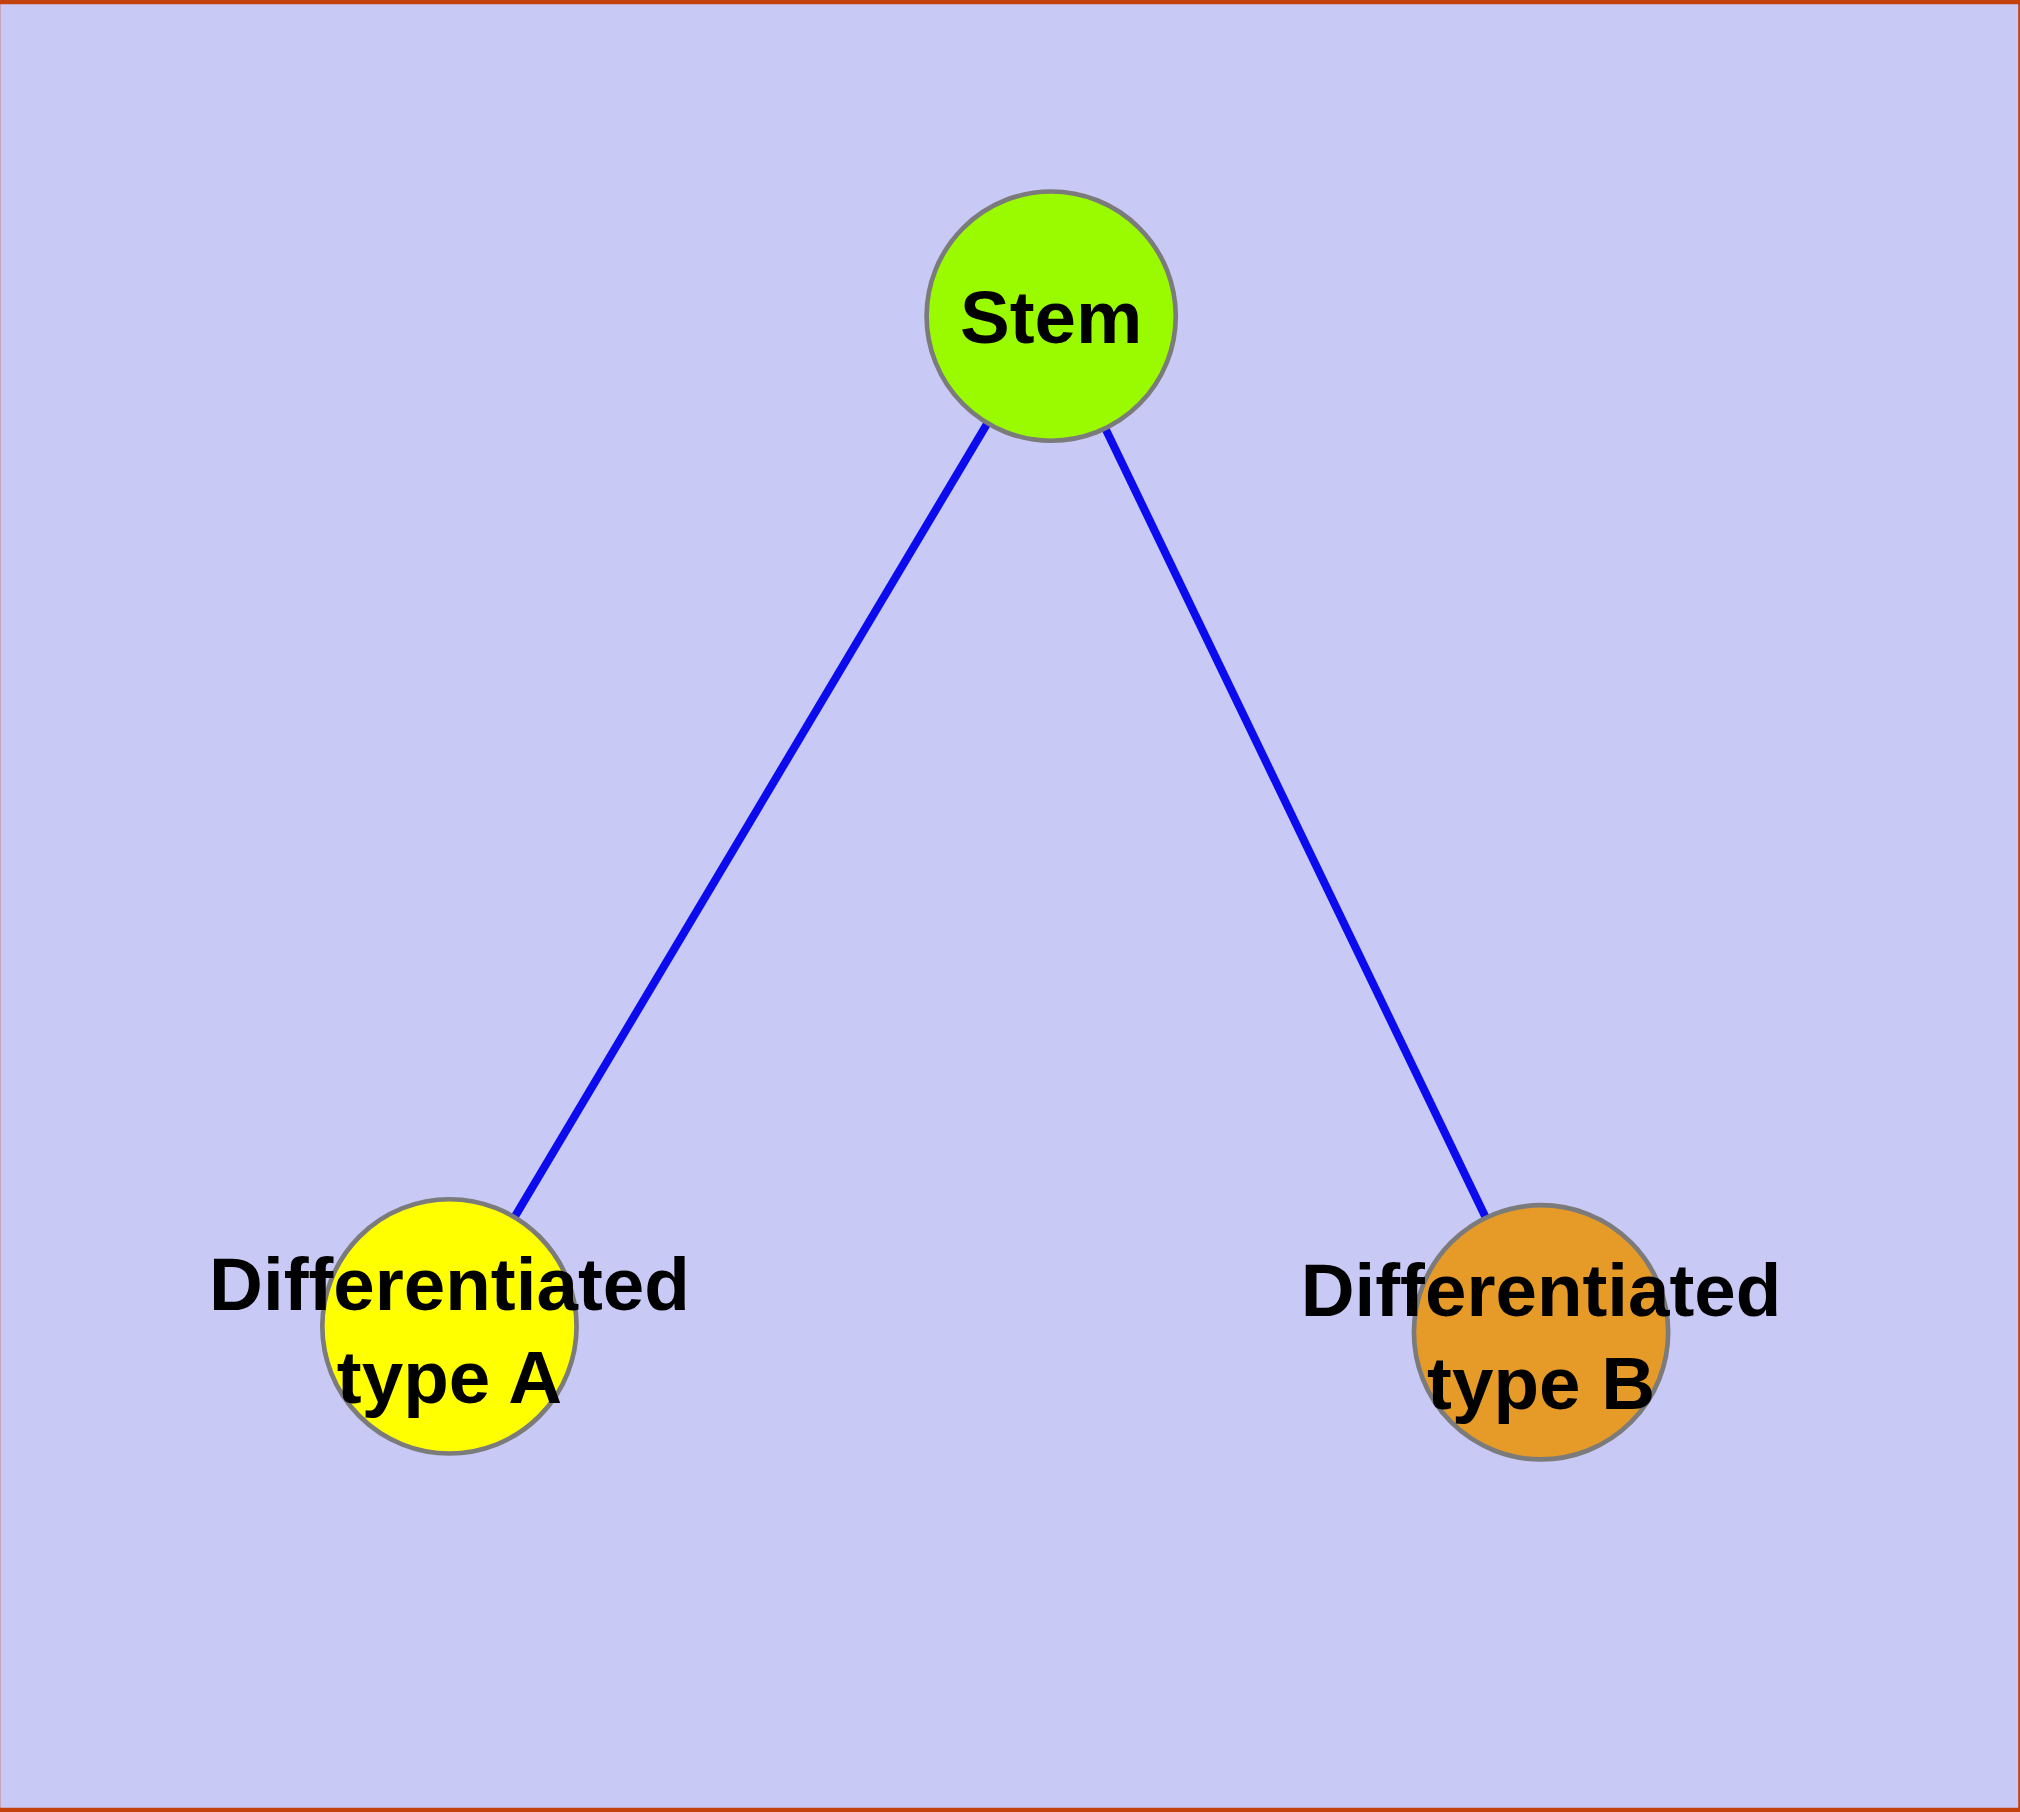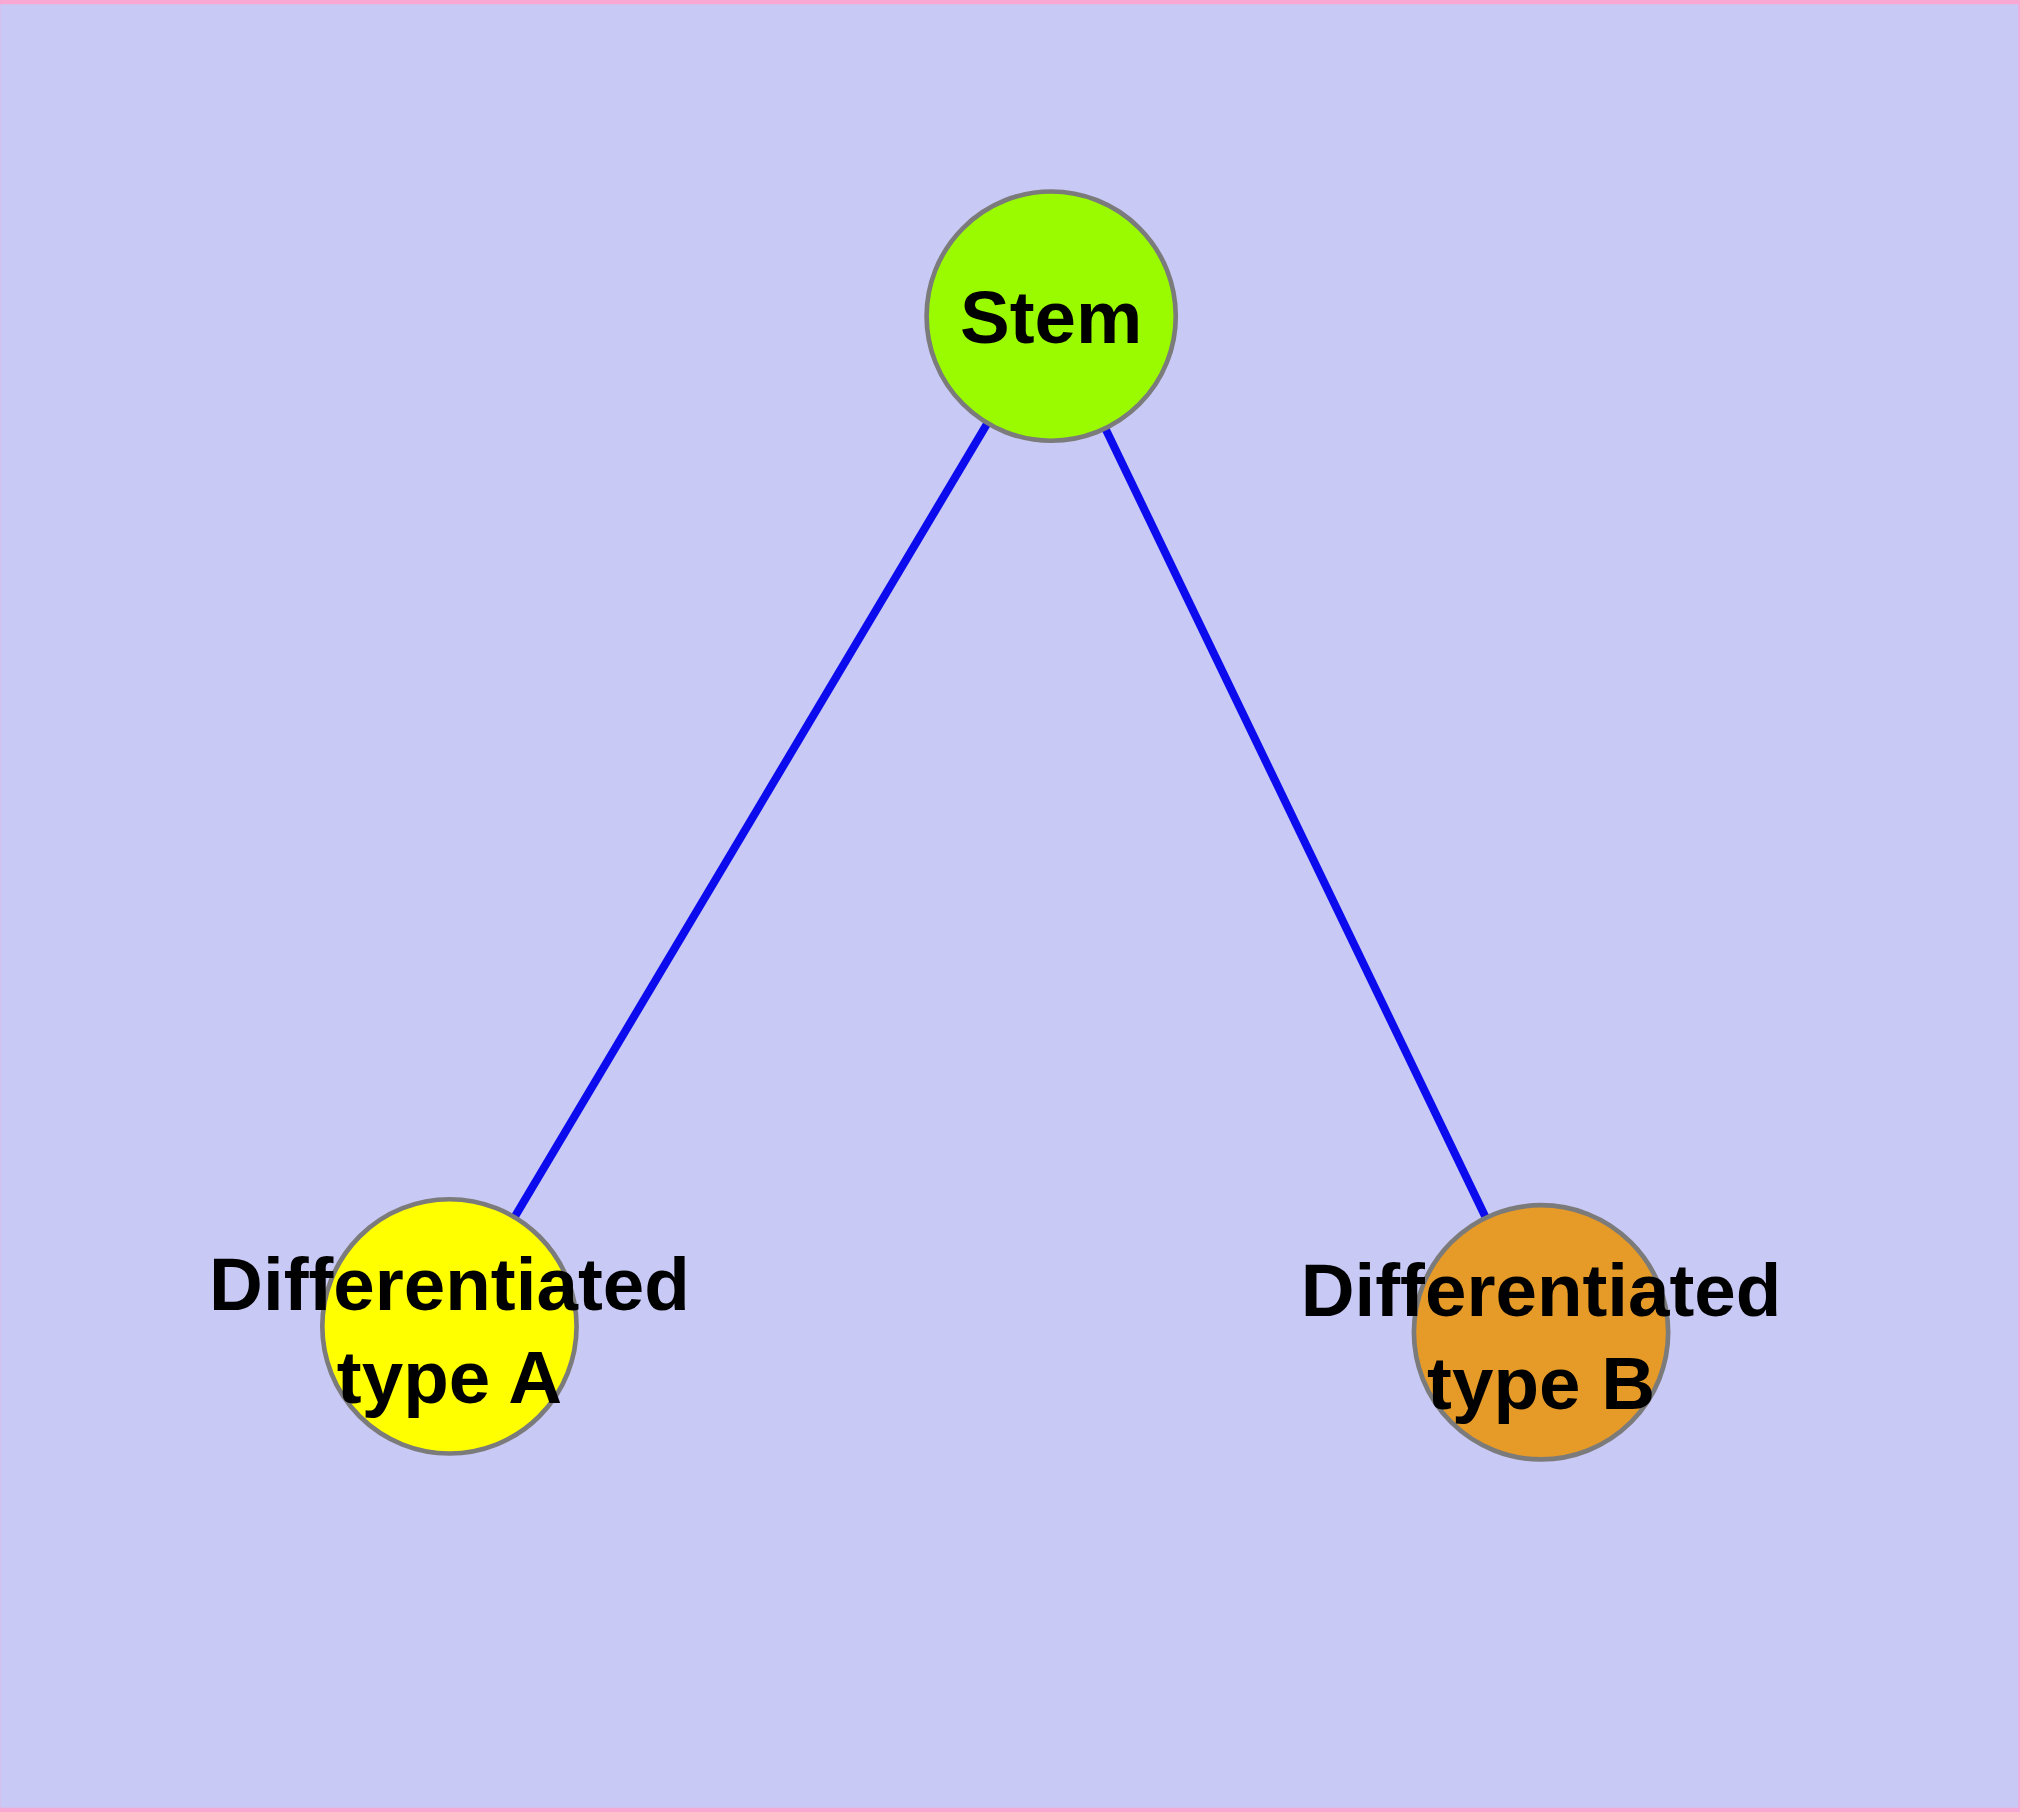--- a/index.html
+++ b/index.html
@@ -7,21 +7,21 @@
     padding: 0;
     background: #ffffff;
     width: 2021px;
     height: 1812px;
     overflow: hidden;
   }
   .stage {
     position: relative;
     width: 2021px;
     height: 1812px;
-    background: #f9a8d4;
+    background: #c2410c;
   }
   svg.graph {
     display: block;
     position: absolute;
     top: 0;
     left: 0;
   }
   .node-label {
     font-family: "Liberation Sans", "DejaVu Sans", sans-serif;
     font-weight: bold;

